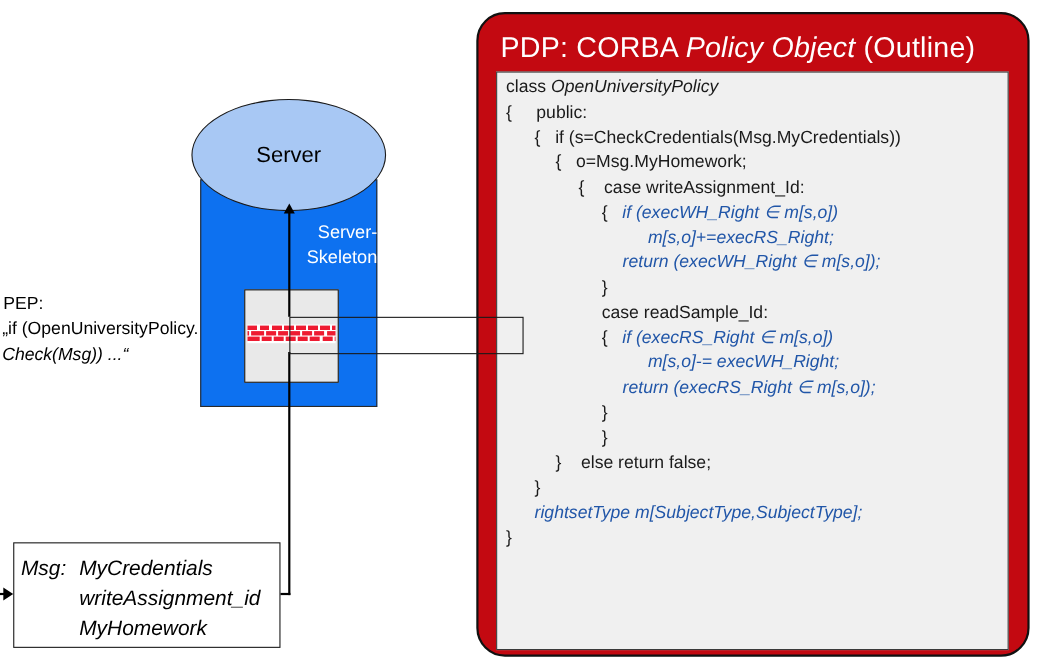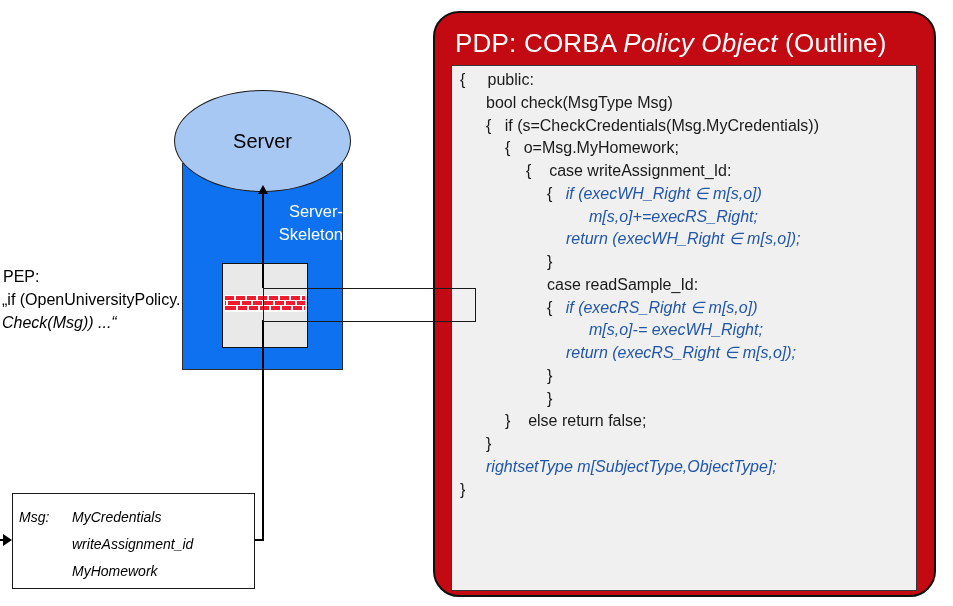--- a/index.html
+++ b/index.html
@@ -49,21 +49,21 @@
     border:1.6px solid #1a1a1a;background:transparent;z-index:8;
   }
   .pep-h{left:3px;top:268px;font-size:16px;color:#000;z-index:5;white-space:pre;}
   .pep-l1{left:2px;top:291px;font-size:16px;white-space:nowrap;z-index:5;}
   .pep-l1.blackpart{width:180px;overflow:hidden;color:#000;}
   .pep-l1.whitepart{color:#fff;clip-path:inset(0 0 0 180px);z-index:6;}
   .pep-l2{left:2px;top:314px;font-size:16px;font-style:italic;color:#000;z-index:5;white-space:nowrap;}
   .msg-box{
     left:12px;top:493px;width:243px;height:96px;background:#fff;
     border:1.6px solid #1a1a1a;z-index:3;display:flex;box-sizing:border-box;
-    padding:10px 0 0 6px;font-style:italic;font-size:14px;color:#000;
+    padding:10px 0 0 6px;font-style:italic;font-size:19px;color:#000;
   }
   .msg-label{width:53px;line-height:27px;}
   .msg-items{line-height:27px;}
   .in-line{left:0;top:539px;width:5px;height:2px;background:#000;z-index:3;}
   .in-head{left:3px;top:534px;width:0;height:0;z-index:3;
     border-top:6px solid transparent;border-bottom:6px solid transparent;border-left:9px solid #000;}
 
   
   .pdp{
     left:433px;top:11px;width:503px;height:586px;box-sizing:border-box;
@@ -124,35 +124,35 @@
       </div>
   </div>
   <div class="abs in-line"></div>
   <div class="abs in-head"></div>
 
   <div class="abs pdp">
     <div class="pdp-title">
       <span>PDP: CORBA </span><span class="it">Policy Object</span><span> (Outline)</span>
     </div>
     <div class="code" id="code-lines">
+        <div class="code-line lv0"><span>class </span><span class="seg-i">OpenUniversityPolicy</span></div>
         <div class="code-line lv0"><span>{     public:</span></div>
-        <div class="code-line lv1"><span>bool check(MsgType Msg)</span></div>
         <div class="code-line lv1"><span>{   if (s=CheckCredentials(Msg.MyCredentials))</span></div>
         <div class="code-line lv2"><span>{   o=Msg.MyHomework;</span></div>
         <div class="code-line lv3"><span>{    case writeAssignment_Id:</span></div>
         <div class="code-line lv4"><span>{   </span><span class="seg-bi">if (execWH_Right ∈ m[s,o])</span></div>
         <div class="code-line lv6"><span class="seg-bi">m[s,o]+=execRS_Right;</span></div>
         <div class="code-line lv5"><span class="seg-bi">return (execWH_Right ∈ m[s,o]);</span></div>
         <div class="code-line lv4"><span>}</span></div>
         <div class="code-line lv4"><span>case readSample_Id:</span></div>
         <div class="code-line lv4"><span>{   </span><span class="seg-bi">if (execRS_Right ∈ m[s,o])</span></div>
         <div class="code-line lv6"><span class="seg-bi">m[s,o]-= execWH_Right;</span></div>
         <div class="code-line lv5"><span class="seg-bi">return (execRS_Right ∈ m[s,o]);</span></div>
         <div class="code-line lv4"><span>}</span></div>
         <div class="code-line lv4"><span>}</span></div>
         <div class="code-line lv2"><span>}    else return false;</span></div>
         <div class="code-line lv1"><span>}</span></div>
-        <div class="code-line lv1"><span class="seg-bi">rightsetType m[SubjectType,ObjectType];</span></div>
+        <div class="code-line lv1"><span class="seg-bi">rightsetType m[SubjectType,SubjectType];</span></div>
         <div class="code-line lv0"><span>}</span></div>
       </div>
   </div>
 
 </div>
 
 </body></html>

